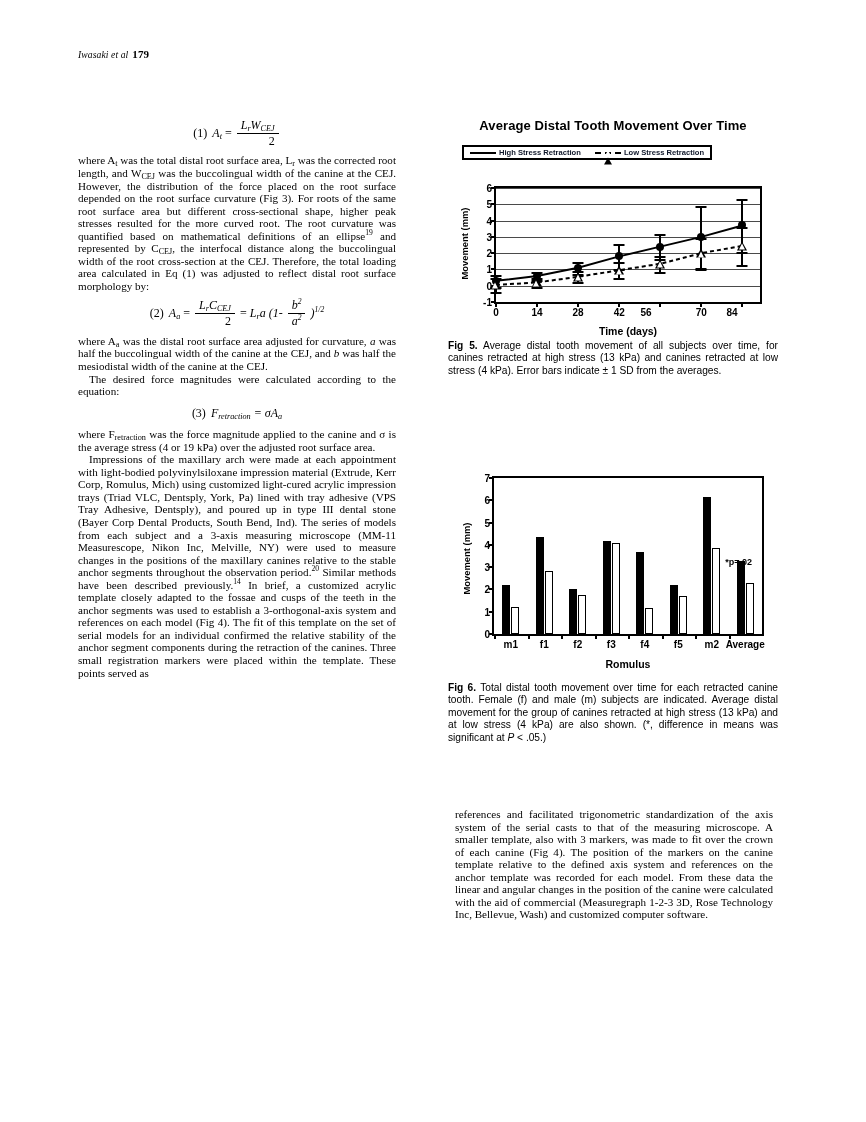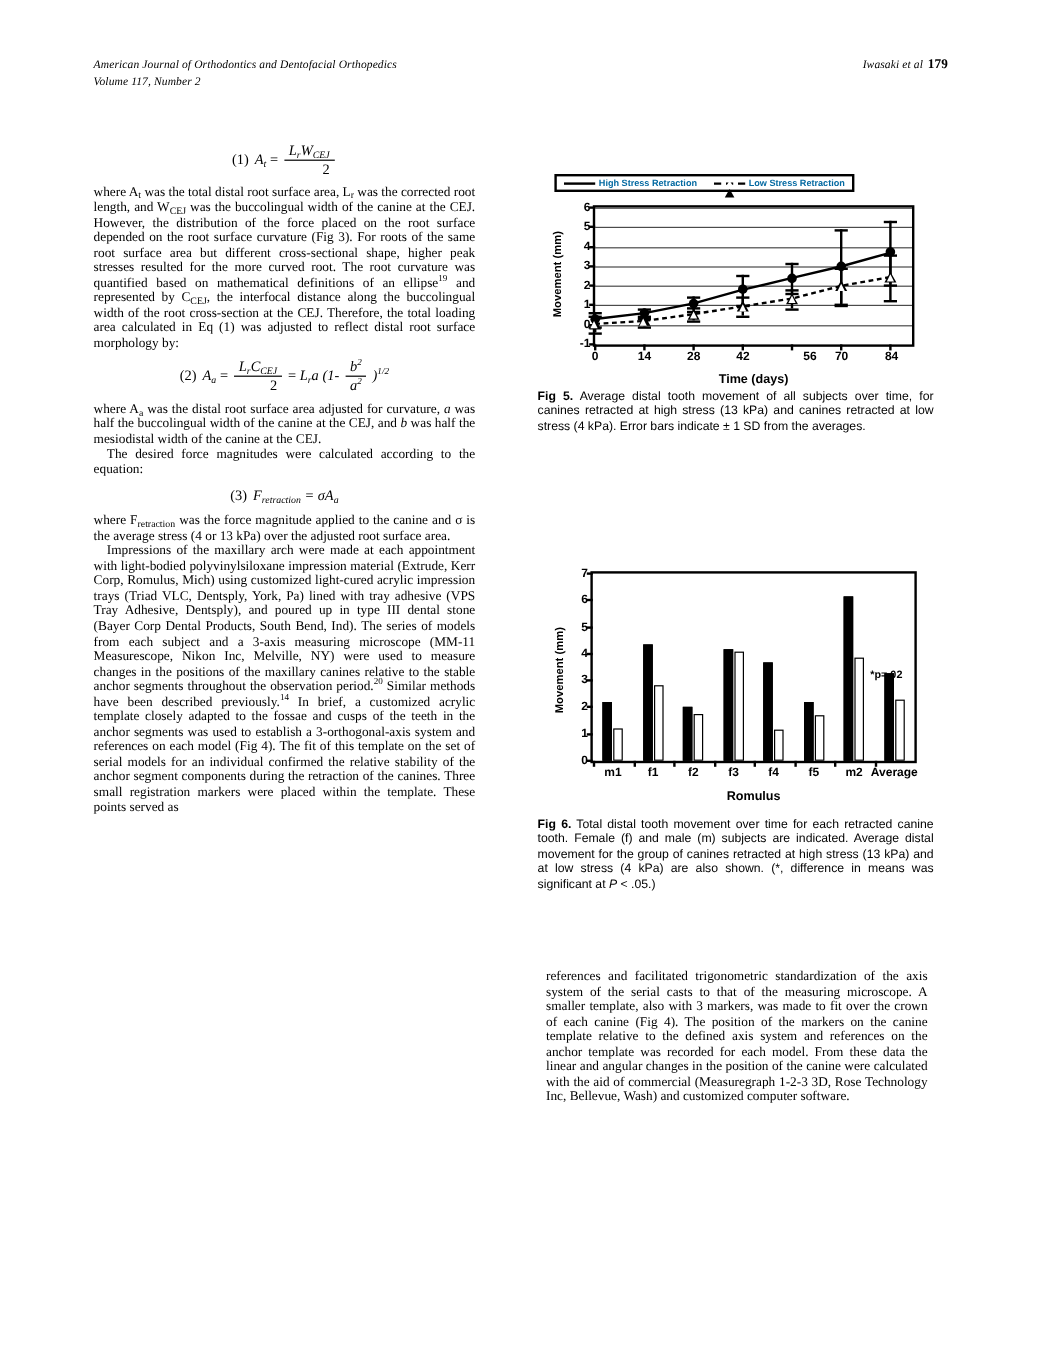--- a/index.html
+++ b/index.html
@@ -83,21 +83,21 @@
     position:absolute;font-family:"Liberation Sans", sans-serif;
     font-weight:bold;font-size:10.5px;color:#000;text-align:center;
   }
   .ylabel-rot{
     position:absolute;transform:rotate(-90deg);transform-origin:center center;
     white-space:nowrap;font-family:"Liberation Sans", sans-serif;
     font-weight:bold;font-size:9.4px;color:#000;
   }
   .legendbox{
     position:absolute;border:2px solid #000;background:#fff;
-    font-family:"Liberation Sans", sans-serif;font-weight:bold;color:#0369a1;
+    font-family:"Liberation Sans", sans-serif;font-weight:bold;color:#0f172a;
     display:flex;align-items:center;box-sizing:border-box;
   }
   .legitem{display:flex;align-items:center;gap:3px;font-size:7.6px;white-space:nowrap;}
   .swatch-line{position:relative;width:26px;height:9px;}
   .swatch-line .ln{position:absolute;top:4px;left:0;right:0;height:2px;background:#000;}
   .swatch-line .ln.dash{height:0;border-top:2px dashed #000;background:none;}
   .swatch-line .mk{position:absolute;left:50%;top:50%;transform:translate(-50%,-50%);}
   .dot{width:7px;height:7px;border-radius:50%;background:#000;}
   .tri{width:0;height:0;border-left:4.5px solid transparent;border-right:4.5px solid transparent;
        border-bottom:7.5px solid #000;position:relative;}
@@ -122,24 +122,20 @@
   .bar.low{background:#fff;border:1.8px solid #000;}
   .annot{position:absolute;font-family:"Liberation Sans", sans-serif;font-weight:bold;
          font-size:9px;color:#000;white-space:nowrap;}
 </style>
 </head>
 <body>
 
 <div class="page">
 
   <div class="runhead">
-    <div class="left">
-      <div>American Journal of Orthodontics and Dentofacial Orthopedics</div>
-      <div>Volume 117, Number 2</div>
-    </div>
     <div class="right">
       <span>Iwasaki et al</span><b>179</b>
     </div>
   </div>
 
   <div class="col left">
 
     <div class="eq">
       <span class="eqnum">(1)</span>
       <span><span>A</span><span class="sub">t</span></span>
@@ -172,26 +168,27 @@
     <p class="noindent"><span>where A</span><span class="sub">a</span><span> was the distal root surface area adjusted for curvature, </span><i>a</i><span> was half the buccolingual width of the canine at the CEJ, and </span><i>b</i><span> was half the mesiodistal width of the canine at the CEJ.</span></p>
 
     <p>The desired force magnitudes were calculated according to the equation:</p>
 
     <div class="eq" style="margin:9px 0 9px 0;">
       <span class="eqnum">(3)</span>
       <span><span>F</span><span class="sub">retraction</span></span>
       <span><span>= σA</span><span class="sub">a</span></span>
     </div>
 
-    <p class="noindent"><span>where F</span><span class="sub">retraction</span><span> was the force magnitude applied to the canine and σ is the average stress (4 or 13 kPa) over the adjusted root surface area.</span></p>
+    <p class="noindent"><span>where F</span><span class="sub">retraction</span><span> was the force magnitude applied to the canine and σ is the average stress (4 or 19 kPa) over the adjusted root surface area.</span></p>
 
     <p><span>Impressions of the maxillary arch were made at each appointment with light-bodied polyvinylsiloxane impression material (Extrude, Kerr Corp, Romulus, Mich) using customized light-cured acrylic impression trays (Triad VLC, Dentsply, York, Pa) lined with tray adhesive (VPS Tray Adhesive, Dentsply), and poured up in type III dental stone (Bayer Corp Dental Products, South Bend, Ind). The series of models from each subject and a 3-axis measuring microscope (MM-11 Measurescope, Nikon Inc, Melville, NY) were used to measure changes in the positions of the maxillary canines relative to the stable anchor segments throughout the observation period.</span><sup>20</sup><span> Similar methods have been described previously.</span><sup>14</sup><span> In brief, a customized acrylic template closely adapted to the fossae and cusps of the teeth in the anchor segments was used to establish a 3-orthogonal-axis system and references on each model (Fig 4). The fit of this template on the set of serial models for an individual confirmed the relative stability of the anchor segment components during the retraction of the canines. Three small registration markers were placed within the template. These points served as</span></p>
   </div>
 
   <div class="fig" style="left:448px;top:118px;width:330px;">
+    <div class="fig-title">Average Distal Tooth Movement Over Time</div>
 
     <div class="legendbox" style="left:14px;top:27px;width:250px;height:15px;padding:0 6px;gap:14px;">
       <div class="legitem">
         <span class="swatch-line">
           <span class="ln"></span>
             <span class="mk"><span class="dot"></span></span>
         </span>
         <span>High Stress Retraction</span>
       </div>
       <div class="legitem">
@@ -230,25 +227,25 @@
           <div class="ytick" style="top: 0px;">6</div>
           <div class="ytickmark" style="top: -1px;"></div>
           <div class="xtick" style="left: 0px;">0</div>
           <div class="xtickmark" style="left: -1px;"></div>
           <div class="xtick" style="left: 41.0667px;">14</div>
           <div class="xtickmark" style="left: 40.0667px;"></div>
           <div class="xtick" style="left: 82.1333px;">28</div>
           <div class="xtickmark" style="left: 81.1333px;"></div>
           <div class="xtick" style="left: 123.2px;">42</div>
           <div class="xtickmark" style="left: 122.2px;"></div>
-          <div class="xtick" style="left: 179px;">56</div>
+          <div class="xtick" style="left: 150px;">56</div>
           <div class="xtickmark" style="left: 163.267px;"></div>
           <div class="xtick" style="left: 205.333px;">70</div>
           <div class="xtickmark" style="left: 204.333px;"></div>
-          <div class="xtick" style="left: 247px;">84</div>
+          <div class="xtick" style="left: 236px;">84</div>
           <div class="xtickmark" style="left: 245.4px;"></div>
           <svg width="264" height="114" style="position: absolute; left: 0px; top: 0px;">
             <polyline points="0,92.82857142857142 41.06666666666667,87.94285714285714 82.13333333333334,79.80000000000001 123.2,68.4 164.26666666666668,58.628571428571426 205.33333333333334,48.85714285714286 246.4,37.457142857142856" fill="none" stroke="#000" stroke-width="2"></polyline>
             <polyline points="0,96.9 41.06666666666667,94.45714285714286 82.13333333333334,88.75714285714285 123.2,82.24285714285713 164.26666666666668,75.72857142857143 205.33333333333334,65.14285714285714 246.4,57.81428571428571" fill="none" stroke="#000" stroke-width="2" stroke-dasharray="4,3"></polyline>
           </svg>
           <div class="errbar" style="left: 0px; top: 87.1286px; height: 11.4px;"></div>
           <div class="errcap" style="left: 0px; top: 87.1286px;"></div>
           <div class="errcap" style="left: 0px; top: 98.5286px;"></div>
           <div class="pt filled" style="left: 0px; top: 92.8286px;"></div>
           <div class="errbar" style="left: 41.0667px; top: 83.8714px; height: 8.14286px;"></div>

